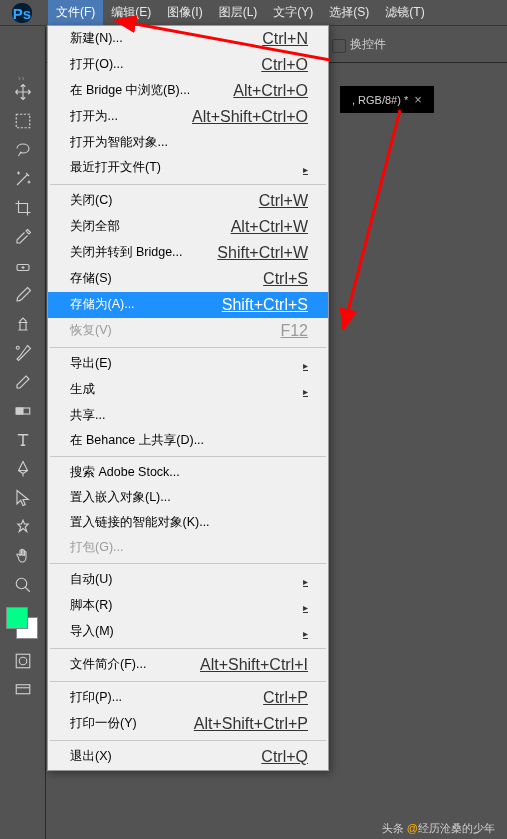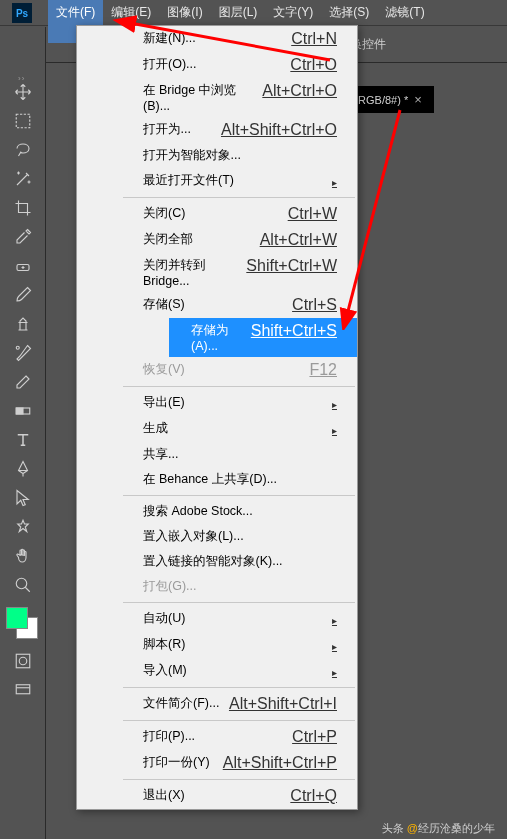--- a/index.html
+++ b/index.html
@@ -1,40 +1,40 @@
 <!DOCTYPE html>
 <html><head>
 <meta charset="utf-8">
 <style>
 * { margin: 0; padding: 0; box-sizing: border-box; font-family: "Microsoft YaHei", sans-serif; }
 body { width: 507px; height: 839px; background: #535353; overflow: hidden; position: relative; }
 
 .menubar { height: 25px; background: #535353; display: flex; align-items: center; padding-left: 48px; font-size: 12px; color: #e8e8e8; }
-.menubar .ps-icon { position: absolute; left: 12px; top: 3px; width: 20px; height: 20px; background: #001e36; border-radius: 0; display: flex; align-items: center; justify-content: center; color: #31a8ff; font-size: 10px; font-weight: bold; }
+.menubar .ps-icon { position: absolute; left: 12px; top: 3px; width: 20px; height: 20px; background: #001e36; border-radius: 9px; display: flex; align-items: center; justify-content: center; color: #31a8ff; font-size: 15px; font-weight: bold; }
 .menu-item { padding: 22px 8px; cursor: pointer; }
 .menu-item.active { background: #4a7ab5; color: #fff; }
 
 .options-bar { height: 38px; background: #535353; border-top: 1px solid #383838; border-bottom: 1px solid #2a2a2a; display: flex; align-items: center; padding-left: 12px; gap: 8px; }
 .checkbox-wrap { display: flex; align-items: flex-end; gap: 4px; color: #cfcfcf; font-size: 12px; margin-left: 320px; }
 .checkbox { width: 14px; height: 14px; background: #535353; border: 1px solid #3a3a3a; border-radius: 2px; }
 
 .toolbar { position: absolute; left: 0; top: 27px; width: 46px; background: #535353; height: calc(100% - 27px); border-right: 1px solid #2a2a2a; padding-top: 50px; }
 .dots { position: absolute; top: 47px; left: 18px; color: #9a9a9a; font-size: 8px; letter-spacing: 1px; }
 .tool { width: 36px; height: 28px; margin: 1px 5px; display: flex; align-items: center; justify-content: center; color: #cfcfcf; cursor: pointer; border-radius: 2px; }
 .tool svg { width: 18px; height: 18px; }
 .color-swatches { margin: 8px 6px; position: relative; width: 32px; height: 32px; }
 .fg-color { position: absolute; width: 22px; height: 22px; background: #00ff88; border: 1px solid #888; left: 0; top: 0; }
 .bg-color { position: absolute; width: 22px; height: 22px; background: #fff; border: 1px solid #888; right: 0; bottom: 0; }
 
 .doc-tab { position: absolute; top: 86px; left: 340px; background: #000000; color: #d0d0d0; font-size: 11px; padding: 6px 12px; display: flex; align-items: center; gap: 6px; }
 .doc-close { color: #aaa; font-size: 13px; }
 
-.dropdown { position: absolute; left: 76px; top: 25px; width: 282px; background: #f0f0f0; border: 1px solid #999; box-shadow: 2px 2px 8px rgba(0,0,0,0.4); font-size: 12.5px; color: #000; padding-left: 44px; }
+.dropdown { position: absolute; left: 47px; top: 25px; width: 282px; background: #f0f0f0; border: 1px solid #999; box-shadow: 2px 2px 8px rgba(0,0,0,0.4); font-size: 12.5px; color: #000; }
 .dd-item { display: flex; justify-content: space-between; padding: 4px 20px 4px 22px; cursor: pointer; }
-.dd-item.highlighted { background: #1e90ff; color: #fff; margin-left: 48px; }
+.dd-item.highlighted { background: #1e90ff; color: #fff; }
 .dd-item.disabled { color: #9a9a9a; }
 .dd-sep { height: 1px; background: #c8c8c8; margin: 3px 2px; }
 .dd-arrow::after { content: "▸"; font-size: 10px; }
 .shortcut { color: #333; font-size: 16px; text-decoration: underline; }
 .dd-item.highlighted .shortcut { color: #fff; }
 .dd-item.disabled .shortcut { color: #9a9a9a; }
 
 .red-arrow { position: absolute; pointer-events: none; }
 .watermark { position: absolute; bottom: 3px; right: 12px; color: #cfcfcf; font-size: 11px; }
 .watermark .at { color: #ffb400; }

